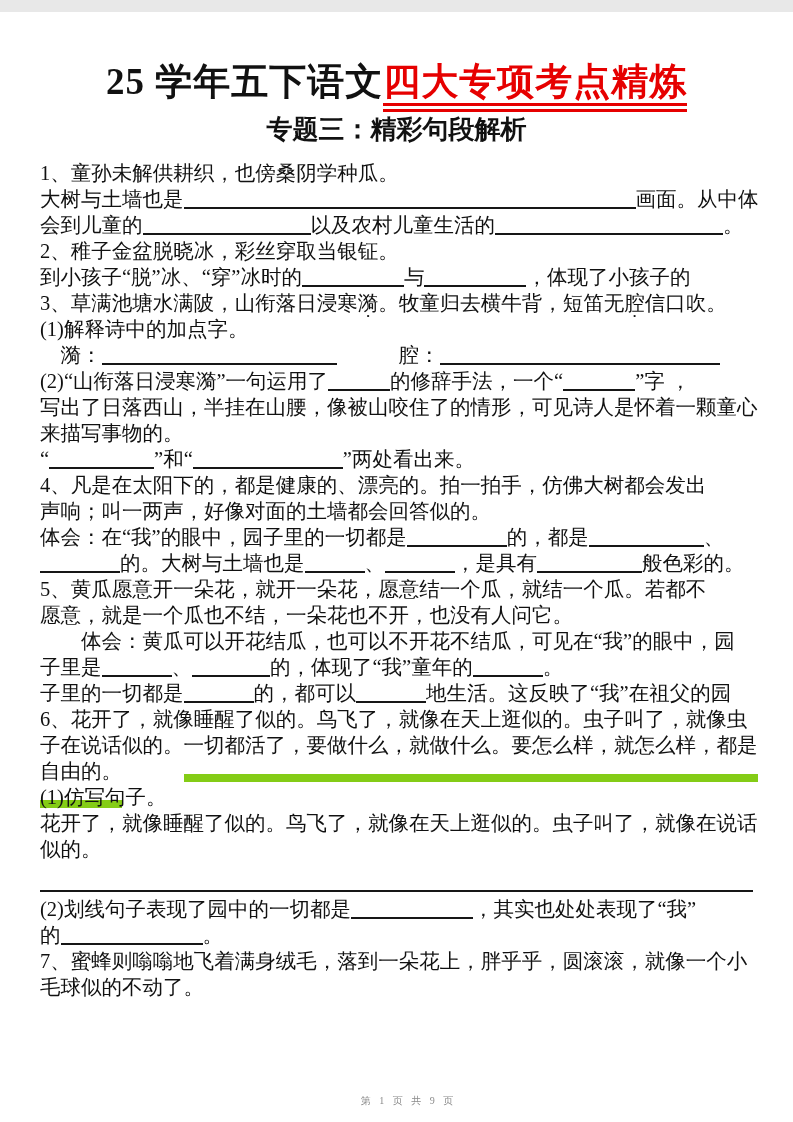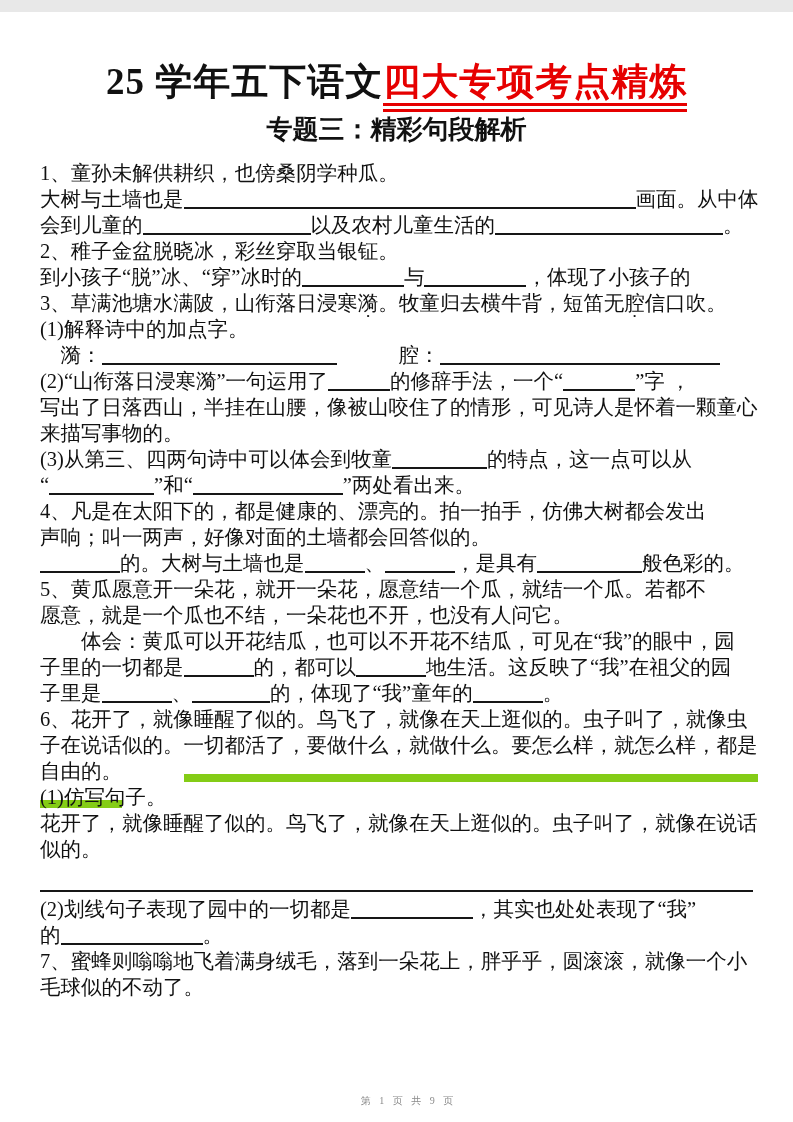--- a/index.html
+++ b/index.html
@@ -41,30 +41,30 @@
       <div class="line"><span>大树与土墙也是</span><span class="blank" style="width: 452px;"></span><span>画面。从中体</span></div>
       <div class="line"><span>会到儿童的</span><span class="blank" style="width: 168px;"></span><span>以及农村儿童生活的</span><span class="blank" style="width: 228px;"></span><span>。</span></div>
       <div class="line"><span>2、稚子金盆脱晓冰，彩丝穿取当银钲。</span></div>
       <div class="line"><span>到小孩子“脱”冰、“穿”冰时的</span><span class="blank" style="width: 102px;"></span><span>与</span><span class="blank" style="width: 102px;"></span><span>，体现了小孩子的</span></div>
       <div class="line"><span>3、草满池塘水满陂，山衔落日浸寒</span><span class="em-dot">漪</span><span>。牧童归去横牛背，短笛无</span><span class="em-dot">腔</span><span>信口吹。</span></div>
       <div class="line"><span>(1)解释诗中的加点字。</span></div>
       <div class="line"><span>　漪：</span><span class="blank" style="width: 235px;"></span><span class="gap" style="width: 62px;"></span><span>腔：</span><span class="blank" style="width: 280px;"></span></div>
       <div class="line"><span>(2)“山衔落日浸寒漪”一句运用了</span><span class="blank" style="width: 62px;"></span><span>的修辞手法，一个“</span><span class="blank" style="width: 72px;"></span><span>”字 ，</span></div>
       <div class="line"><span>写出了日落西山，半挂在山腰，像被山咬住了的情形，可见诗人是怀着一颗童心</span></div>
       <div class="line"><span>来描写事物的。</span></div>
-      <div class="line"><span>(3)从第三、四两句诗中可以体会到牧童</span><span class="blank" style="width: 95px;"></span><span>的特点，这一点可以从</span></div>
       <div class="line"><span>“</span><span class="blank" style="width: 105px;"></span><span>”和“</span><span class="blank" style="width: 150px;"></span><span>”两处看出来。</span></div>
       <div class="line"><span>4、凡是在太阳下的，都是健康的、漂亮的。拍一拍手，仿佛大树都会发出</span></div>
       <div class="line"><span>声响；叫一两声，好像对面的土墙都会回答似的。</span></div>
+      <div class="line"><span>体会：在“我”的眼中，园子里的一切都是</span><span class="blank" style="width: 100px;"></span><span>的，都是</span><span class="blank" style="width: 115px;"></span><span>、</span></div>
       <div class="line"><span class="blank" style="width: 80px;"></span><span>的。大树与土墙也是</span><span class="blank" style="width: 60px;"></span><span>、</span><span class="blank" style="width: 70px;"></span><span>，是具有</span><span class="blank" style="width: 105px;"></span><span>般色彩的。</span></div>
       <div class="line"><span>5、黄瓜愿意开一朵花，就开一朵花，愿意结一个瓜，就结一个瓜。若都不</span></div>
       <div class="line"><span>愿意，就是一个瓜也不结，一朵花也不开，也没有人问它。</span></div>
       <div class="line"><span>　　体会：黄瓜可以开花结瓜，也可以不开花不结瓜，可见在“我”的眼中，园</span></div>
+      <div class="line"><span>子里是</span><span class="blank" style="width: 70px;"></span><span>、</span><span class="blank" style="width: 78px;"></span><span>的，体现了“我”童年的</span><span class="blank" style="width: 70px;"></span><span>。</span></div>
       <div class="line"><span>子里的一切都是</span><span class="blank" style="width: 70px;"></span><span>的，都可以</span><span class="blank" style="width: 70px;"></span><span>地生活。这反映了“我”在祖父的园</span></div>
-      <div class="line"><span>子里是</span><span class="blank" style="width: 70px;"></span><span>、</span><span class="blank" style="width: 78px;"></span><span>的，体现了“我”童年的</span><span class="blank" style="width: 70px;"></span><span>。</span></div>
       <div class="line"><span> 6、花开了，就像睡醒了似的。鸟飞了，就像在天上逛似的。虫子叫了，就像虫</span></div>
       <div class="line"><span>子在说话似的。</span><span class="ul">一切都活了，要做什么，就做什么。要怎么样，就怎么样，都是</span></div>
       <div class="line"><span class="ul">自由的。</span></div>
       <div class="line"><span>(1)仿写句子。</span></div>
       <div class="line"><span>花开了，就像睡醒了似的。鸟飞了，就像在天上逛似的。虫子叫了，就像在说话</span></div>
       <div class="line"><span>似的。</span></div>
       <div class="rule-line"></div>
       <div class="line"><span>(2)划线句子表现了园中的一切都是</span><span class="blank" style="width: 122px;"></span><span>，其实也处处表现了“我”</span></div>
       <div class="line"><span>的</span><span class="blank" style="width: 142px;"></span><span>。</span></div>
       <div class="line"><span>7、蜜蜂则嗡嗡地飞着满身绒毛，落到一朵花上，胖乎乎，圆滚滚，就像一个小</span></div>

